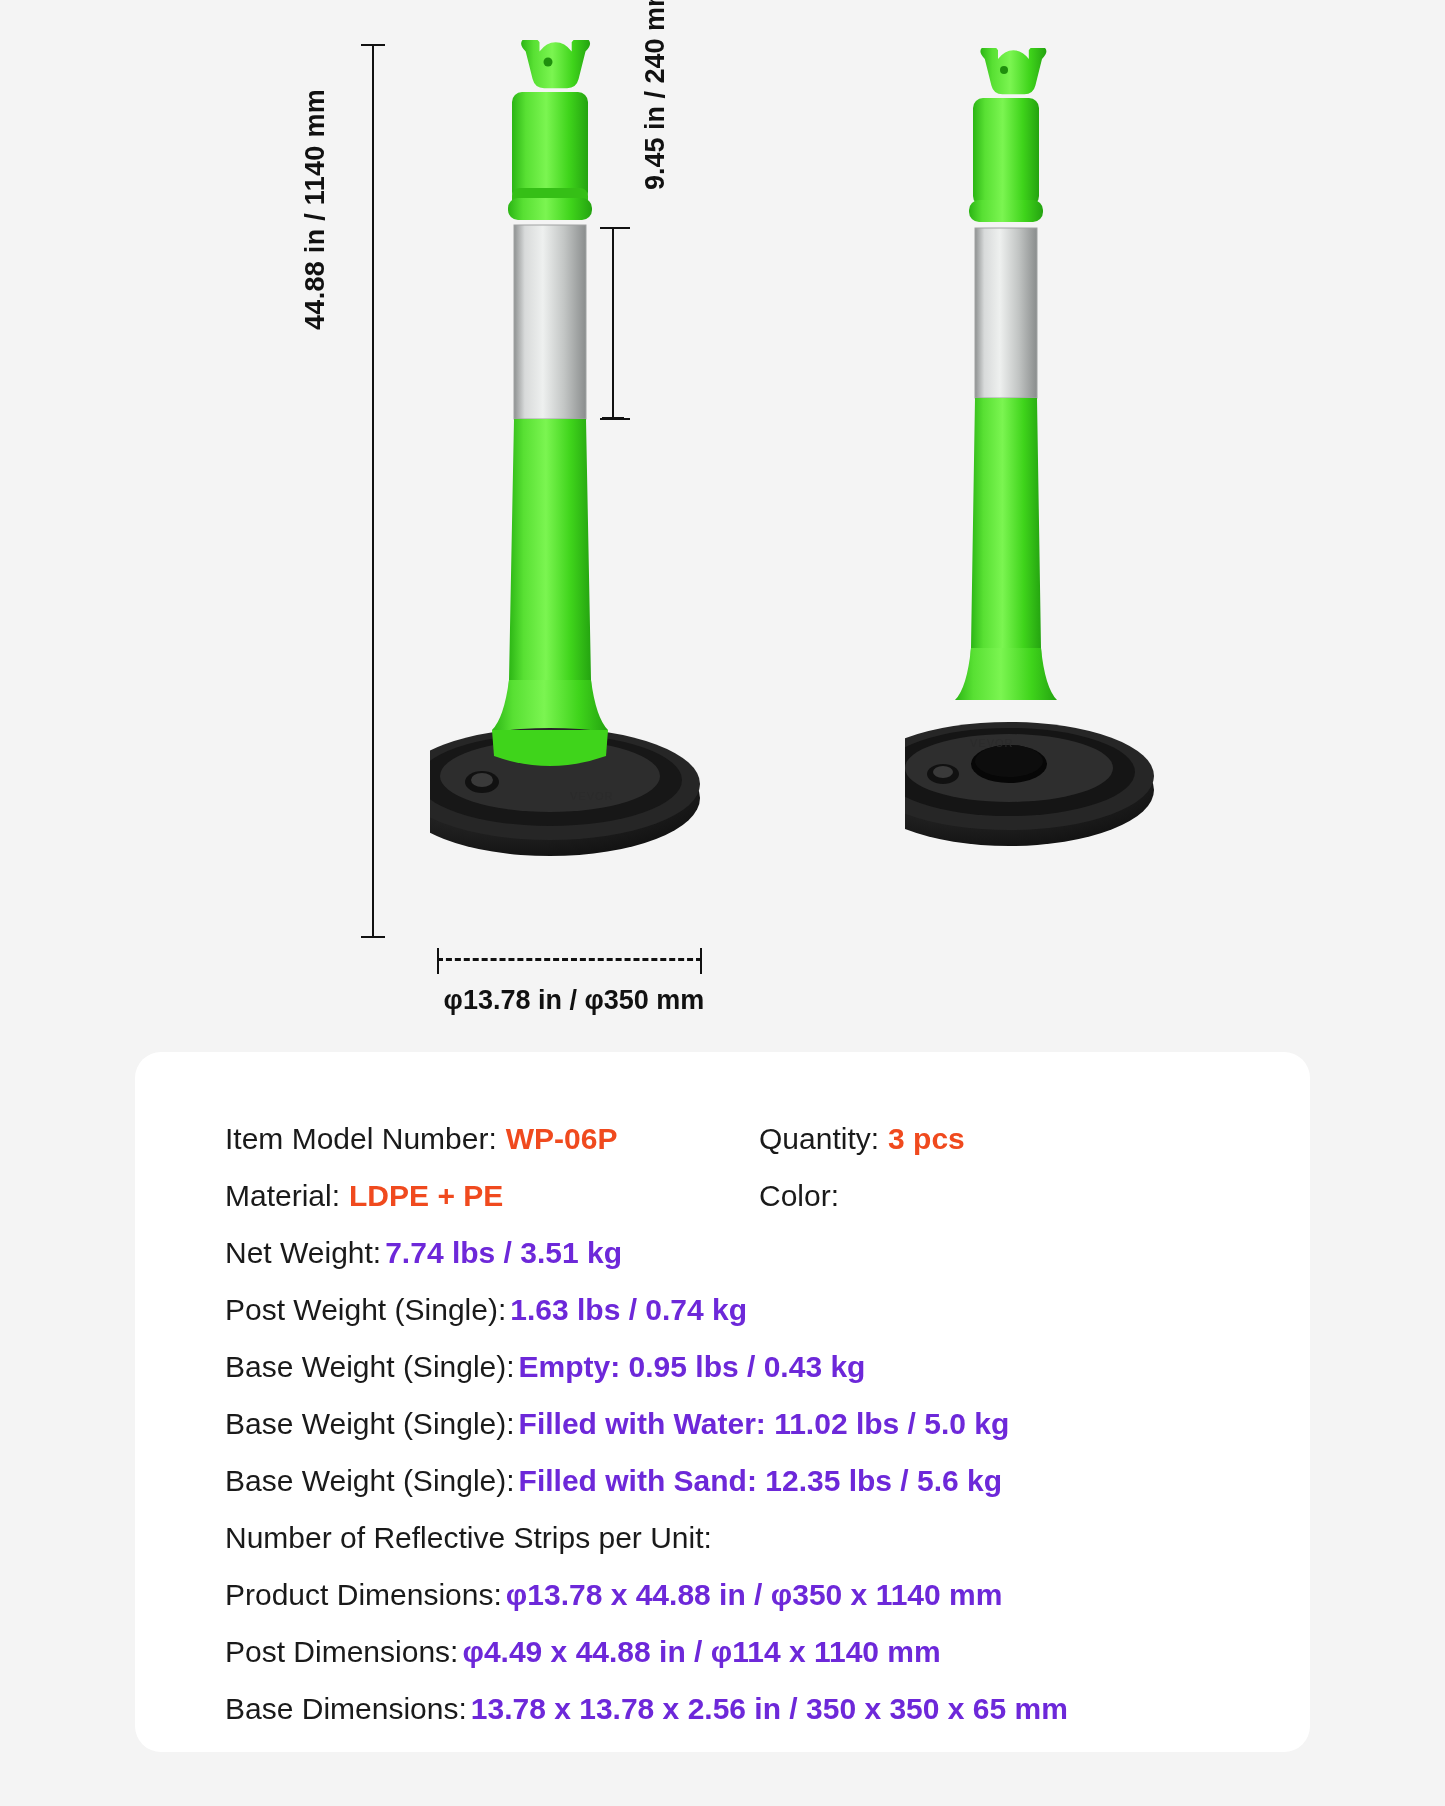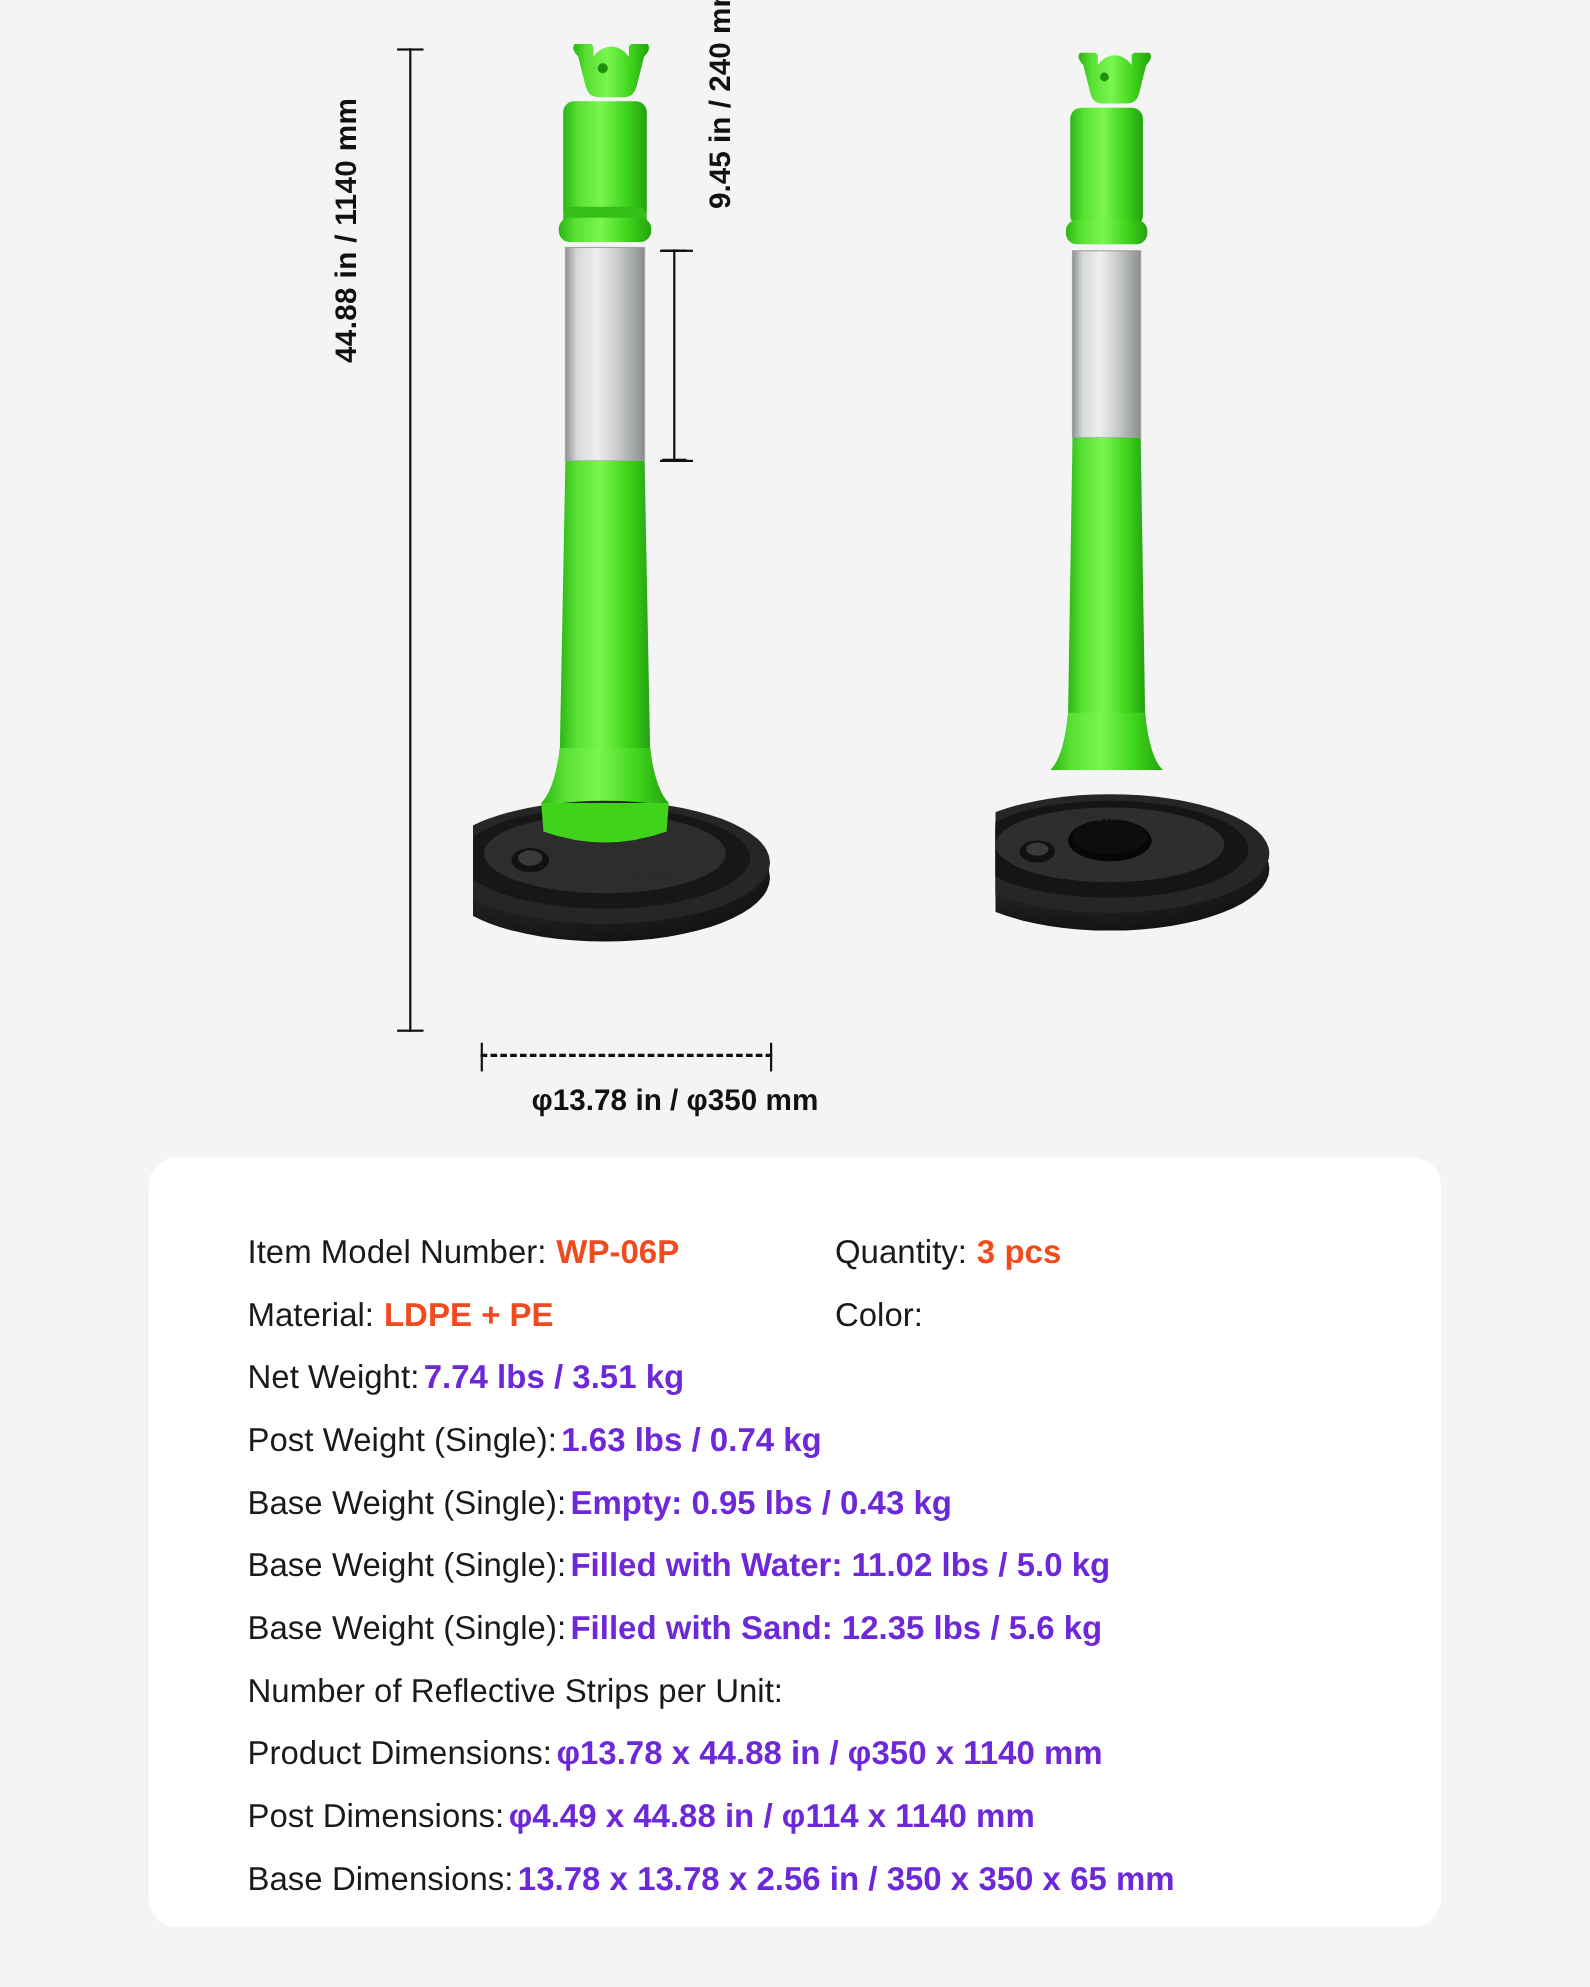--- a/index.html
+++ b/index.html
@@ -72,21 +72,21 @@
     background: #111;
   }
   .h-dim::before { left: 0; }
   .h-dim::after { right: 0; }
 
   .h-dim-label {
     position: absolute;
     left: 404px;
     top: 985px;
     width: 340px;
-    text-align: right;
+    text-align: center;
     font-size: 27px;
     font-weight: bold;
     color: #111;
     white-space: nowrap;
   }
 
   
   .strip-dim {
     position: absolute;
     left: 612px;

